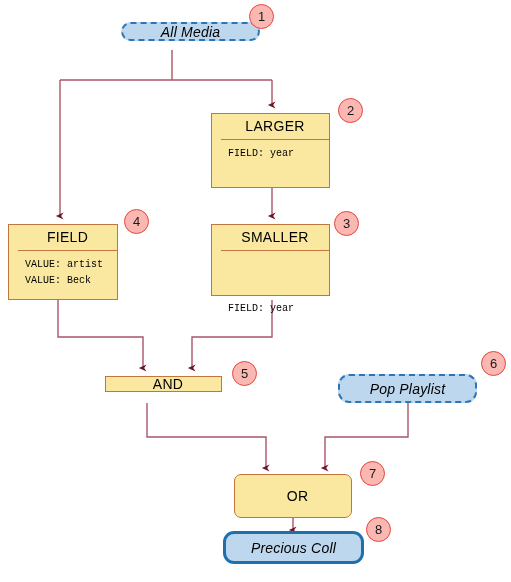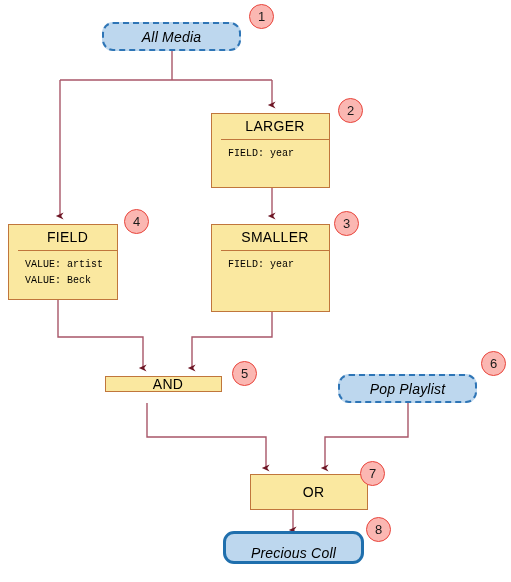--- a/index.html
+++ b/index.html
@@ -134,38 +134,38 @@
       <path d="M272,300 L272,337 L192,337 L192,368" marker-end="url(#arrowhead)"></path>
 
       <path d="M147,403 L147,437 L266,437 L266,468" marker-end="url(#arrowhead)"></path>
 
       <path d="M408,403 L408,437 L325,437 L325,468" marker-end="url(#arrowhead)"></path>
 
       <path d="M293,502 L293,530" marker-end="url(#arrowhead)"></path>
     </g>
   </svg>
 
-  <div class="blue-node dashed" style="left:102px; top:22px; width:139px; height:29px;">
+  <div class="blue-node dashed" style="left:121px; top:22px; width:139px; height:19px;">
     <span>All Media</span>
   </div>
   <div class="badge" style="left:249px; top:4px;">
     <span>1</span>
   </div>
 
   <div class="op-node with-body" style="left:211px; top:113px; width:119px; height:75px;">
     <div class="op-title">LARGER</div>
     <div class="op-body">
       <div class="prop">FIELD: year</div>
     </div>
   </div>
   <div class="badge" style="left:338px; top:98px;">
     <span>2</span>
   </div>
 
-  <div class="op-node with-body" style="left:211px; top:224px; width:119px; height:88px;">
+  <div class="op-node with-body" style="left:211px; top:224px; width:119px; height:72px;gap:44px;">
     <div class="op-title">SMALLER</div>
     <div class="op-body">
       <div class="prop">FIELD: year</div>
     </div>
   </div>
   <div class="badge" style="left:334px; top:211px;">
     <span>3</span>
   </div>
 
   <div class="op-node with-body" style="left:8px; top:224px; width:110px; height:76px;">
@@ -186,27 +186,27 @@
     <span>5</span>
   </div>
 
   <div class="blue-node dashed" style="left:338px; top:374px; width:139px; height:29px;text-align:center;">
     <span>Pop Playlist</span>
   </div>
   <div class="badge" style="left:481px; top:351px;">
     <span>6</span>
   </div>
 
-  <div class="op-node simple" style="left:250px; top:474px; width:118px; height:36px;">
+  <div class="op-node simple" style="left:234px; top:474px; width:118px; height:44px;border-radius:7px;">
     <div class="op-title">OR</div>
   </div>
   <div class="badge" style="left:360px; top:461px;">
     <span>7</span>
   </div>
 
-  <div class="blue-node solid" style="left:223px; top:531px; width:141px; height:33px;align-items:flex-end;">
+  <div class="blue-node solid" style="left:223px; top:531px; width:141px; height:33px;">
     <span>Precious Coll</span>
   </div>
   <div class="badge" style="left:366px; top:517px;">
     <span>8</span>
   </div>
 
 </div>
 
 </body></html>

